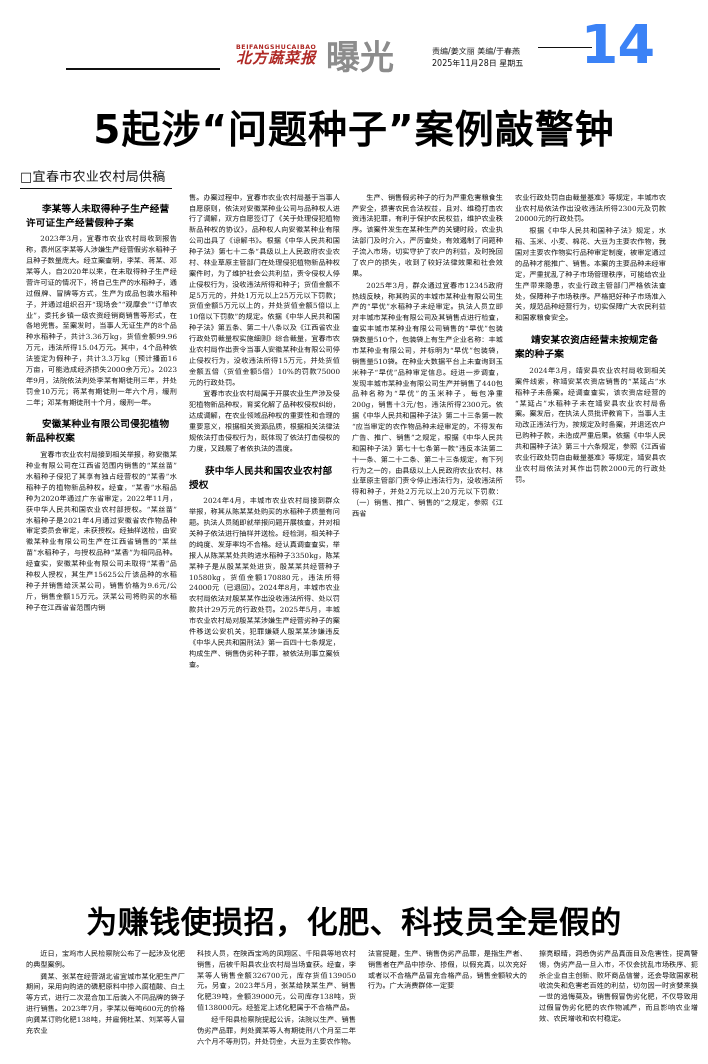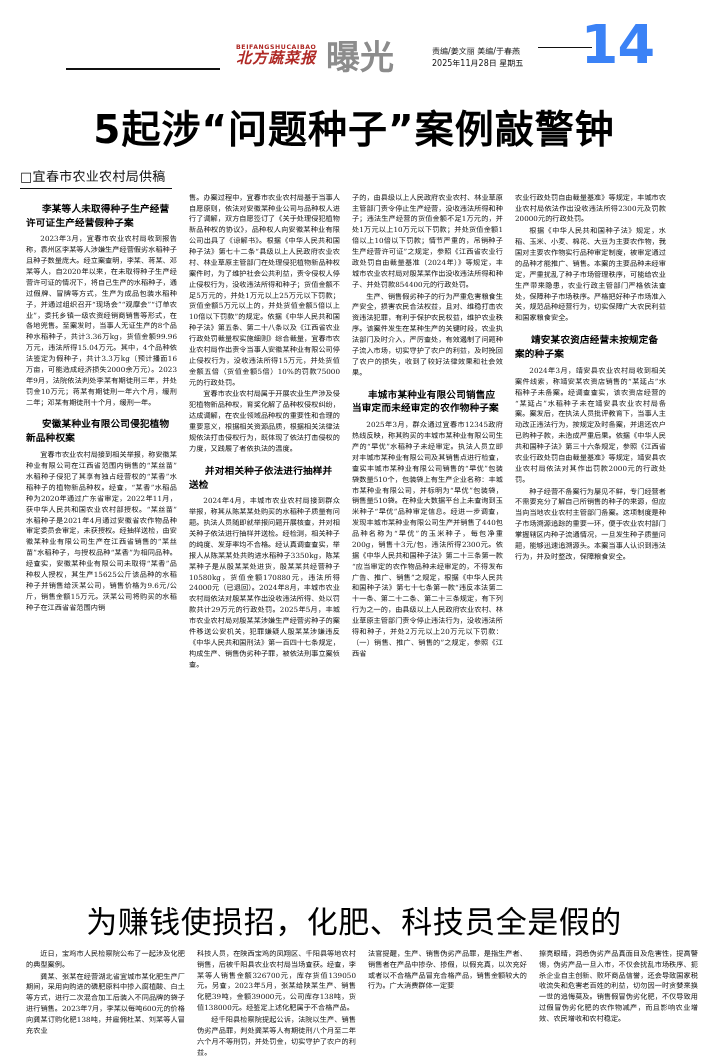--- a/index.html
+++ b/index.html
@@ -171,21 +171,21 @@
     color:#111;
     letter-spacing:.05px;
   }
   p.body.cont{ text-indent:0; }
 
   
   .headline-bottom{
     text-align:center;
     font-family:"DejaVu Sans","Liberation Sans",sans-serif;
     font-size:31px;
-    font-weight:normal;
+    font-weight:bold;
     color:#000;
     letter-spacing:.5px;
     margin:12px 0 10px;
     line-height:1.1;
   }
   .bottom-cols{
     display:flex;
     padding:0 12px;
     height:118px;
     overflow:hidden;
@@ -236,51 +236,48 @@
     <div class="col">
       <div class="sub-head">李某等人未取得种子生产经营许可证生产经营假种子案</div>
       <p class="body">2023年3月，宜春市农业农村局收到报告称，袁州区李某等人涉嫌生产经营假劣水稻种子且种子数量庞大。经立案查明，李某、蒋某、邓某等人，自2020年以来，在未取得种子生产经营许可证的情况下，将自己生产的水稻种子，通过假牌、冒牌等方式，生产为成品包装水稻种子，并通过组织召开“现场会”“观摩会”“订单农业”，委托乡镇一级农资经销商销售等形式，在各地兜售。至案发时，当事人无证生产的8个品种水稻种子，共计3.36万kg，货值金额99.96万元，违法所得15.04万元。其中，4个品种依法鉴定为假种子，共计3.3万kg（预计播面16万亩，可能造成经济损失2000余万元）。2023年9月，法院依法判处李某有期徒刑三年，并处罚金10万元；蒋某有期徒刑一年六个月，缓刑二年；邓某有期徒刑十个月，缓刑一年。</p>
       <div class="sub-head">安徽某种业有限公司侵犯植物新品种权案</div>
       <p class="body">宜春市农业农村局接到相关举报，称安徽某种业有限公司在江西省范围内销售的“某丝苗”水稻种子侵犯了其享有独占经营权的“某香”水稻种子的植物新品种权。经查，“某香”水稻品种为2020年通过广东省审定，2022年11月，获中华人民共和国农业农村部授权。“某丝苗”水稻种子是2021年4月通过安徽省农作物品种审定委员会审定，未获授权。经抽样送检，由安徽某种业有限公司生产在江西省销售的“某丝苗”水稻种子，与授权品种“某香”为相同品种。经查实，安徽某种业有限公司未取得“某香”品种权人授权，其生产15625公斤该品种的水稻种子并销售给沃某公司，销售价格为9.6元/公斤，销售金额15万元。沃某公司将购买的水稻种子在江西省省范围内销</p>
     </div>
 
     <div class="col">
       <p class="body cont">售。办案过程中，宜春市农业农村局基于当事人自愿原则，依法对安徽某种业公司与品种权人进行了调解，双方自愿签订了《关于处理侵犯植物新品种权的协议》，品种权人向安徽某种业有限公司出具了《谅解书》。根据《中华人民共和国种子法》第七十二条“县级以上人民政府农业农村、林业草原主管部门在处理侵犯植物新品种权案件时，为了维护社会公共利益，责令侵权人停止侵权行为，没收违法所得和种子；货值金额不足5万元的，并处1万元以上25万元以下罚款；货值金额5万元以上的，并处货值金额5倍以上10倍以下罚款”的规定。依据《中华人民共和国种子法》第五条、第二十八条以及《江西省农业行政处罚裁量权实施细则》综合裁量，宜春市农业农村局作出责令当事人安徽某种业有限公司停止侵权行为，没收违法所得15万元，并处货值金额五倍（货值金额5倍）10%的罚款75000元的行政处罚。</p>
       <p class="body">宜春市农业农村局属于开展农业生产涉及侵犯植物新品种权，育奖化解了品种权侵权纠纷，达成调解，在农业领域品种权的重要性和合理的重要意义，根据相关资源品质，根据相关法律法规依法打击侵权行为，既体现了依法打击侵权的力度，又践履了者依执法的温度。</p>
-      <div class="sub-head">并对相关种子依法进行抽样并送检</div>
+      <div class="sub-head">获中华人民共和国农业农村部授权</div>
       <p class="body">2024年4月，丰城市农业农村局接到群众举报，称其从陈某某处购买的水稻种子质量有问题。执法人员随即就举报问题开展核查，并对相关种子依法进行抽样并送检。经检测，相关种子的纯度、发芽率均不合格。经认真调查查实，举报人从陈某某处共购进水稻种子3350kg，陈某某种子是从殷某某处进货，殷某某共经营种子10580kg，货值金额170880元，违法所得24000元（已退回）。2024年8月，丰城市农业农村局依法对殷某某作出没收违法所得、处以罚款共计29万元的行政处罚。2025年5月，丰城市农业农村局对殷某某涉嫌生产经营劣种子的案件移送公安机关，犯罪嫌疑人殷某某涉嫌违反《中华人民共和国刑法》第一百四十七条规定，构成生产、销售伪劣种子罪，被依法刑事立案侦查。</p>
     </div>
 
     <div class="col">
-      <p class="body cont">子的，由县级以上人民政府农业农村、林业草原主管部门责令停止生产经营，没收违法所得和种子；违法生产经营的货值金额不足1万元的，并处1万元以上10万元以下罚款；并处货值金额1倍以上10倍以下罚款；情节严重的，吊销种子生产经营许可证”之规定，参照《江西省农业行政处罚自由裁量基准（2024年）》等规定，丰城市农业农村局对殷某某作出没收违法所得和种子、并处罚款854400元的行政处罚。</p>
       <p class="body">生产、销售假劣种子的行为严重危害粮食生产安全，损害农民合法权益，且对、维稳打击农资违法犯罪，有利于保护农民权益，维护农业秩序。该案件发生在某种生产的关键时段，农业执法部门及时介入，严厉查处，有效遏制了问题种子流入市场，切实守护了农户的利益，及时挽回了农户的损失，收到了较好法律效果和社会效果。</p>
-      <div class="sub-head">丰城市某种业有限公司销售应当审定而未经审定的农作物种子案</div>
       <p class="body">2025年3月，群众通过宜春市12345政府热线反映，称其购买的丰城市某种业有限公司生产的“早优”水稻种子未经审定。执法人员立即对丰城市某种业有限公司及其销售点进行检查，查实丰城市某种业有限公司销售的“早优”包装袋数量510个，包装袋上有生产企业名称：丰城市某种业有限公司，并标明为“早优”包装袋，销售量510袋。在种业大数据平台上未查询到玉米种子“早优”品种审定信息。经进一步调查，发现丰城市某种业有限公司生产并销售了440包品种名称为“早优”的玉米种子，每包净重200g，销售十3元/包，违法所得2300元。依据《中华人民共和国种子法》第二十三条第一款“应当审定的农作物品种未经审定的，不得发布广告、推广、销售”之规定，根据《中华人民共和国种子法》第七十七条第一款“违反本法第二十一条、第二十二条、第二十三条规定，有下列行为之一的，由县级以上人民政府农业农村、林业草原主管部门责令停止违法行为，没收违法所得和种子，并处2万元以上20万元以下罚款：（一）销售、推广、销售的”之规定，参照《江西省</p>
     </div>
 
     <div class="col">
       <p class="body cont">农业行政处罚自由裁量基准》等规定，丰城市农业农村局依法作出没收违法所得2300元及罚款20000元的行政处罚。</p>
       <p class="body">根据《中华人民共和国种子法》规定，水稻、玉米、小麦、棉花、大豆为主要农作物，我国对主要农作物实行品种审定制度，被审定通过的品种才能推广、销售。本案的主要品种未经审定，严重扰乱了种子市场管理秩序，可能给农业生产带来隐患，农业行政主管部门严格依法查处，保障种子市场秩序。严格把好种子市场准入关，规范品种经营行为，切实保障广大农民利益和国家粮食安全。</p>
       <div class="sub-head">靖安某农资店经营未按规定备案的种子案</div>
       <p class="body">2024年3月，靖安县农业农村局收到相关案件线索，称靖安某农资店销售的“某延占”水稻种子未备案。经调查查实，该农资店经营的“某延占”水稻种子未在靖安县农业农村局备案。案发后，在执法人员批评教育下，当事人主动改正违法行为，按规定及时备案，并退还农户已购种子款，未造成严重后果。依据《中华人民共和国种子法》第三十六条规定，参照《江西省农业行政处罚自由裁量基准》等规定，靖安县农业农村局依法对其作出罚款2000元的行政处罚。</p>
-      <p class="body">种子经营不备案行为屡见不鲜，专门经营者不需要充分了解自己所销售的种子的来源，但应当向当地农业农村主管部门备案。这项制度是种子市场溯源追踪的重要一环，便于农业农村部门掌握辖区内种子流通情况，一旦发生种子质量问题，能够迅速追溯源头。本案当事人认识到违法行为，并及时整改，保障粮食安全。</p>
     </div>
 
   </div>
 
   <h2 class="headline-bottom">为赚钱使损招，化肥、科技员全是假的</h2>
 
   <div class="bottom-cols">
     <div class="bcol">
       <p class="body">近日，宝鸡市人民检察院公布了一起涉及化肥的典型案例。</p>
       <p class="body">龚某、张某在经营湖北省宜城市某化肥生产厂期间，采用向购进的磷肥原料中掺入腐植酸、白土等方式，进行二次混合加工后装入不同品牌的袋子进行销售。2023年7月，李某以每吨600元的价格向龚某订购化肥138吨，并雇佣杜某、刘某等人冒充农业</p>
     </div>
     <div class="bcol">
       <p class="body cont">科技人员，在陕西宝鸡的凤翔区、千阳县等地农村销售，后被千阳县农业农村局当场查获。经查，李某等人销售金额326700元，库存货值139050元。另查，2023年5月，张某给陕某生产、销售化肥39吨，金额39000元，公司库存138吨，货值138000元。经鉴定上述化肥属于不合格产品。</p>
-      <p class="body">经千阳县检察院提起公诉，法院以生产、销售伪劣产品罪，判处龚某等人有期徒刑八个月至二年六个月不等刑罚，并处罚金，切实守护了农户的利益。</p>
+      <p class="body">经千阳县检察院提起公诉，法院以生产、销售伪劣产品罪，判处龚某等人有期徒刑八个月至二年六个月不等刑罚，并处罚金，大豆为主要农作物。</p>
     </div>
     <div class="bcol">
       <p class="body cont">法官提醒，生产、销售伪劣产品罪，是指生产者、销售者在产品中掺杂、掺假，以假充真，以次充好或者以不合格产品冒充合格产品，销售金额较大的行为。广大消费群体一定要</p>
     </div>
     <div class="bcol">
       <p class="body cont">擦亮眼睛，洞悉伪劣产品真面目及危害性，提高警惕，伪劣产品一旦入市，不仅会扰乱市场秩序、扼杀企业自主创新、败坏商品信誉，还会导致国家税收流失和危害老百姓的利益，切勿因一时贪婪来换一世的追悔莫及。销售假冒伪劣化肥，不仅导致用过假冒伪劣化肥的农作物减产，而且影响农业增效、农民增收和农村稳定。</p>
     </div>
   </div>
 
 </div>

